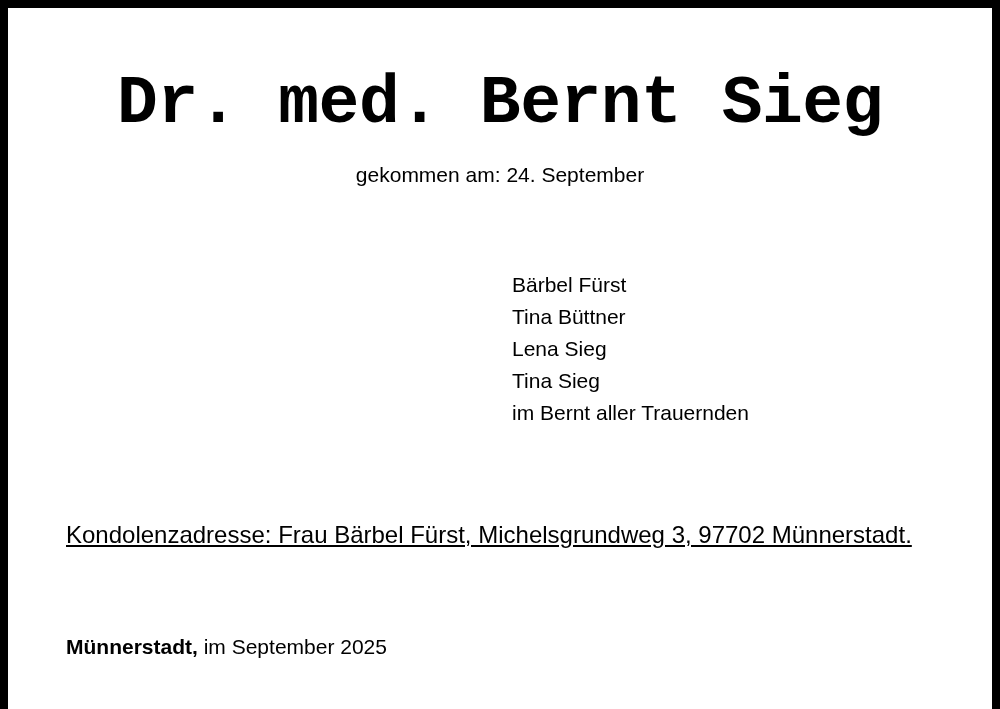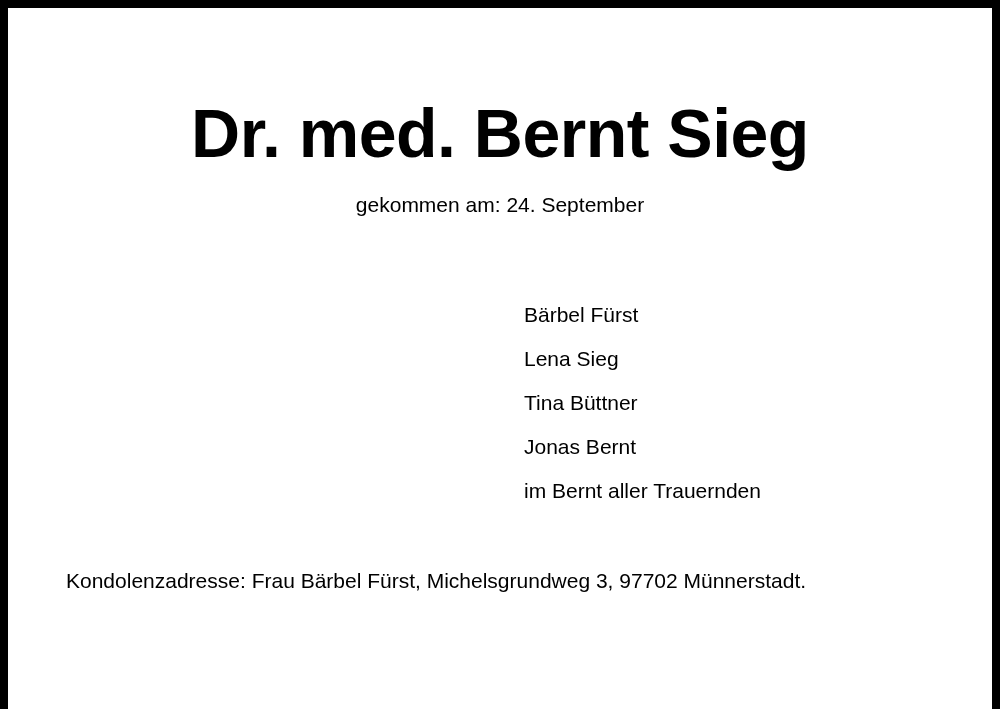--- a/index.html
+++ b/index.html
@@ -33,51 +33,53 @@
     background: #ffffff;
     padding: 0 48px;
   }
 
   .name {
     text-align: center;
     font-size: 68px;
     font-weight: bold;
     letter-spacing: -0.5px;
     line-height: 1.05;
-    margin-top: 90px;
+    margin-top: 60px;
     white-space: nowrap;
+    font-family: Liberation Mono, monospace;
   }
 
   .dates {
     display: flex;
     justify-content: center;
     align-items: baseline;
     gap: 10px;
     margin-top: 22px;
     font-size: 21px;
     line-height: 1.3;
   }
 
   .mourners {
     margin-top: 82px;
     padding-left: 452px;
     font-size: 21px;
     line-height: 1.34;
   }
   .mourners div {
-    margin: 16px;
+    margin: 4px;
     padding: 0;
     white-space: nowrap;
   }
 
   .condolence {
-    margin-top: 62px;
-    font-size: 21px;
+    margin-top: 92px;
+    font-size: 24px;
     padding-left: 10px;
     line-height: 1.3;
+    text-decoration: underline;
   }
 
   .place-line {
     margin-top: 82px;
     font-size: 21px;
     padding-left: 10px;
     line-height: 1.3;
   }
   .place-line .city {
     font-weight: bold;
@@ -90,23 +92,27 @@
   <div class="inner">
 
     <div class="name">Dr. med. Bernt Sieg</div>
 
     <div class="dates">
       <span>gekommen am: 24. September</span>
     </div>
 
     <div class="mourners">
       <div>Bärbel Fürst</div>
+      <div>Tina Büttner</div>
       <div>Lena Sieg</div>
-      <div>Tina Büttner</div>
-      <div>Jonas Bernt</div>
+      <div>Tina Sieg</div>
       <div>im Bernt aller Trauernden</div>
     </div>
 
     <div class="condolence">Kondolenzadresse: Frau Bärbel Fürst, Michelsgrundweg 3, 97702 Münnerstadt.</div>
 
+    <div class="place-line">
+      <span class="city">Münnerstadt,</span>
+      <span>im September 2025</span>
+    </div>
 
   </div>
 </div>
 
 </body></html>

